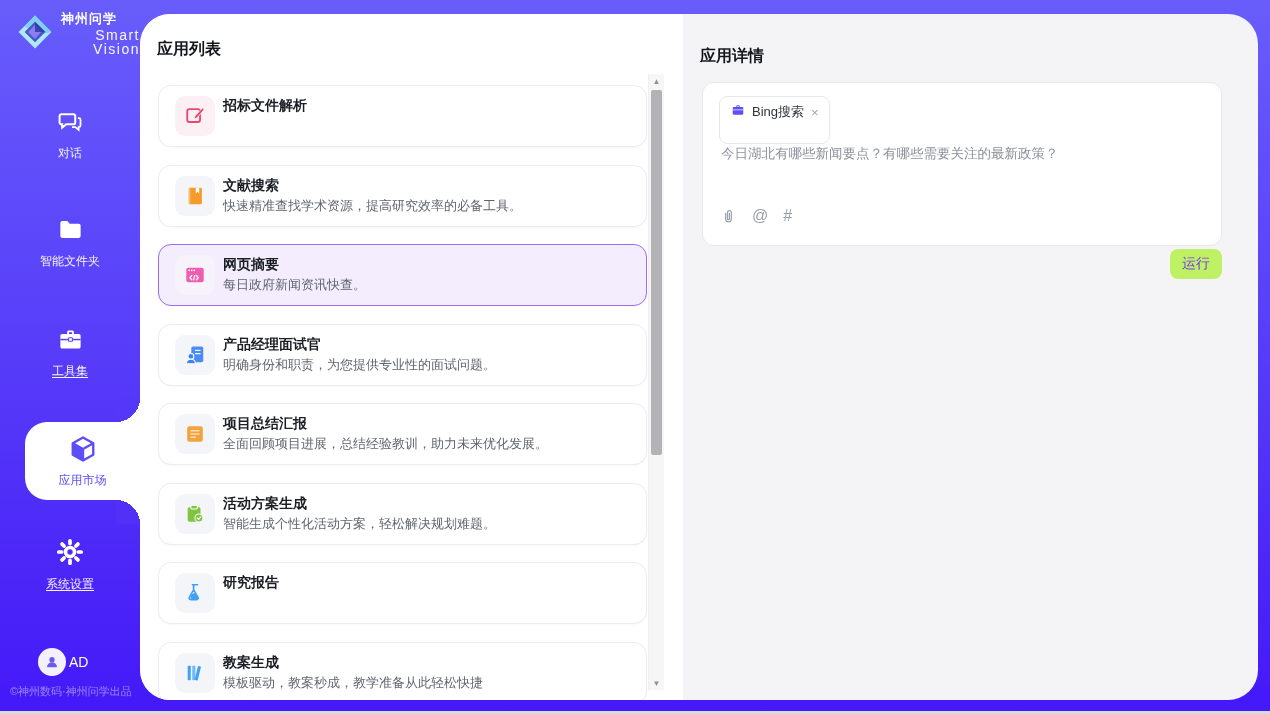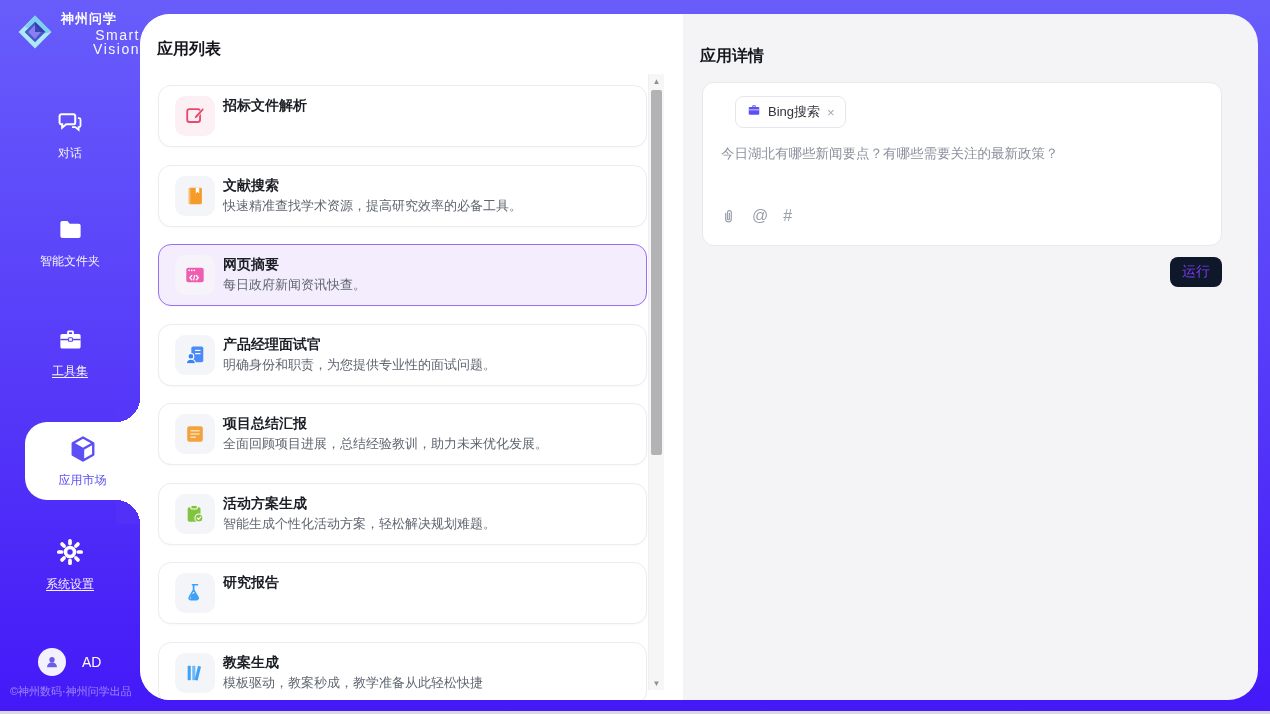--- a/index.html
+++ b/index.html
@@ -19,21 +19,21 @@
             gap:6px;color:#fff;cursor:pointer;}
   .nav-label{font-size:12px;color:rgba(255,255,255,.95);}
   .nav-label.u{text-decoration:underline;text-underline-offset:2px;}
   .active-blob{position:absolute;left:25px;top:422px;width:115px;height:78px;background:#fff;
                border-radius:22px 0 0 22px;display:flex;flex-direction:column;align-items:center;
                justify-content:center;gap:4px;cursor:pointer;}
   .active-blob .nav-label{color:#5b4ff5;}
   .conn{position:absolute;left:116px;width:24px;height:24px;}
   .conn.top{top:398px;background:radial-gradient(circle at 0 0,#5537f9 0 24px,#fff 24px);}
   .conn.bot{top:500px;background:radial-gradient(circle at 0 100%,#5230f8 0 24px,#fff 24px);}
-  .user-row{position:absolute;left:38px;top:648px;display:flex;align-items:center;gap:16px;}
+  .user-row{position:absolute;left:38px;top:648px;display:flex;align-items:center;gap:3px;}
   .avatar{width:28px;height:28px;border-radius:50%;background:#f4f1fe;display:flex;align-items:center;
           justify-content:center;color:#6a5be8;}
   .user-name{color:#fff;font-size:14px;}
   .copyright{position:absolute;left:10px;top:684px;font-size:11px;color:rgba(255,255,255,.45);white-space:nowrap;}
 
   
   .content{position:absolute;left:140px;top:14px;width:1118px;height:686px;background:#f4f4f6;
            border-radius:30px;overflow:hidden;}
   .list-panel{position:absolute;left:0;top:0;width:543px;height:686px;background:#fff;
               border-radius:30px 0 0 30px;overflow:hidden;}
@@ -57,30 +57,30 @@
   .sb-arrow.up{top:0;} .sb-arrow.down{bottom:0;}
   .sb-thumb{position:absolute;left:2px;top:16px;width:11px;height:365px;background:#b3b3b6;
             border-radius:2px;cursor:pointer;}
 
   
   .detail-panel{position:absolute;left:543px;top:0;right:0;bottom:0;}
   .detail-panel .panel-title{left:17px;margin-top:7px;}
   .detail-card{position:absolute;left:19px;top:68px;width:518px;height:162px;background:#fff;
                border:1px solid #e7e7ec;border-radius:12px;}
   .tool-tag{position:absolute;left:16px;top:13px;height:30px;display:inline-flex;align-items:center;
-            gap:7px;padding:0 10px 0 11px;background:#fff;border:1px solid #e6e6ec;border-radius:8px;
-            cursor:pointer;margin-left:16px;}
+            gap:7px;padding:0 10px 16px 11px;background:#fff;border:1px solid #e6e6ec;border-radius:8px;
+            cursor:pointer;}
   .tool-tag .tag-label{font-size:13px;color:#30323b;}
   .tag-close{font-size:13px;color:#a0a5ad;cursor:pointer;line-height:1;}
   .query-text{position:absolute;left:18px;top:62px;width:480px;font-size:13.5px;color:#8b909b;}
   .input-icons{position:absolute;left:17px;top:124px;display:flex;align-items:center;gap:15px;
                color:#9aa0ab;}
   .glyph-icon{font-size:16px;cursor:pointer;}
   .clip{cursor:pointer;display:flex;}
-  .run-btn{position:absolute;left:487px;top:243px;width:52px;height:30px;background:#0f172a;
+  .run-btn{position:absolute;left:487px;top:235px;width:52px;height:30px;background:#bef264;
            color:#7a3bf0;font-size:14px;border:none;border-radius:8px;cursor:pointer;
            display:flex;align-items:center;justify-content:center;}
 </style>
 </head>
 <body>
 
 <div class="frame">
 
   <div class="sidebar">
     <div class="logo">

